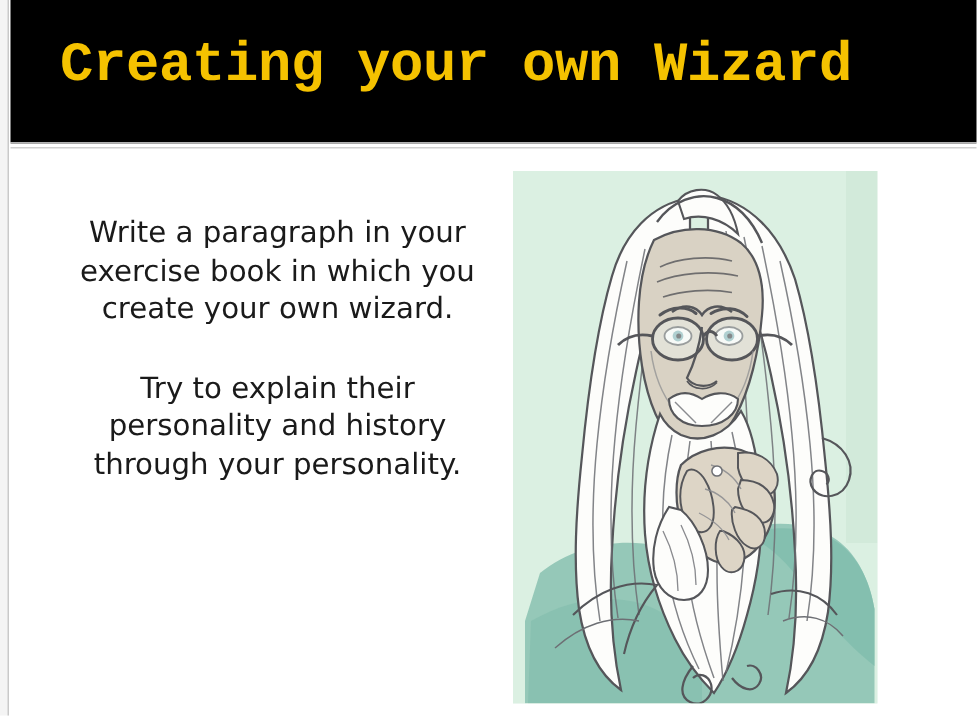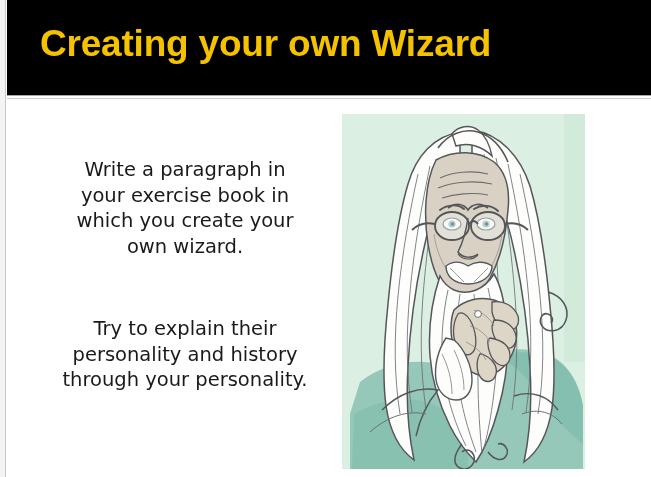--- a/index.html
+++ b/index.html
@@ -47,21 +47,21 @@
   #slide-title {
     position: absolute;
     left: 33px;
     top: 21px;
     font-size: 37px;
     font-weight: bold;
     color: #f5c200;
     letter-spacing: -0.2px;
     white-space: nowrap;
     line-height: 1.25;
-    font-family: Liberation Sans, sans-serif;
+    font-family: Liberation Mono, monospace;
   }
   #title-underline {
     position: absolute;
     left: 7px;
     top: 95px;
     width: 644px;
     height: 4px;
     background: #ffffff;
     border-top: 1px solid #a8a8a8;
     border-bottom: 1px solid #cfcfcf;
@@ -74,21 +74,21 @@
     left: 46px;
     top: 141px;
     width: 278px;
     text-align: center;
     color: #1a1a1a;
     font-size: 19.5px;
     line-height: 25.5px;
     font-family: "DejaVu Sans", sans-serif;
   }
   #body-text p {
-    margin: 16px;
+    margin: 1px;
   }
   #paragraph-gap {
     height: 25px;
   }
 
   
   #wizard-figure {
     position: absolute;
     left: 342px;
     top: 114px;

